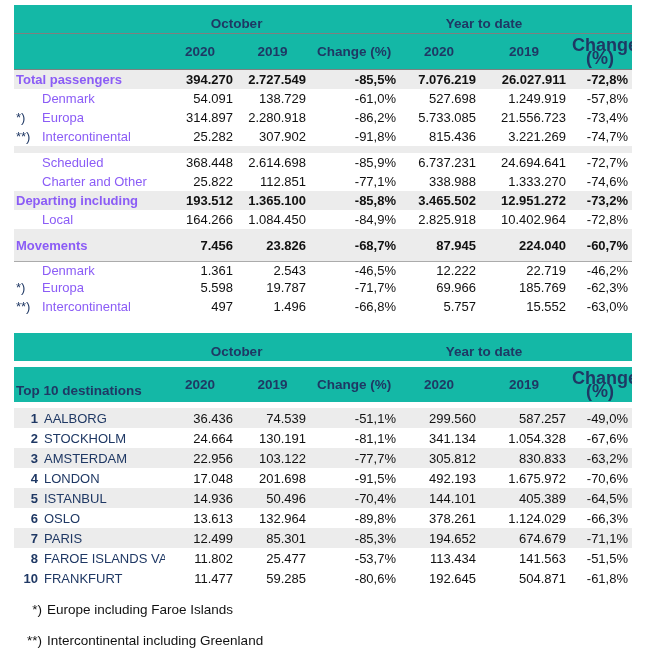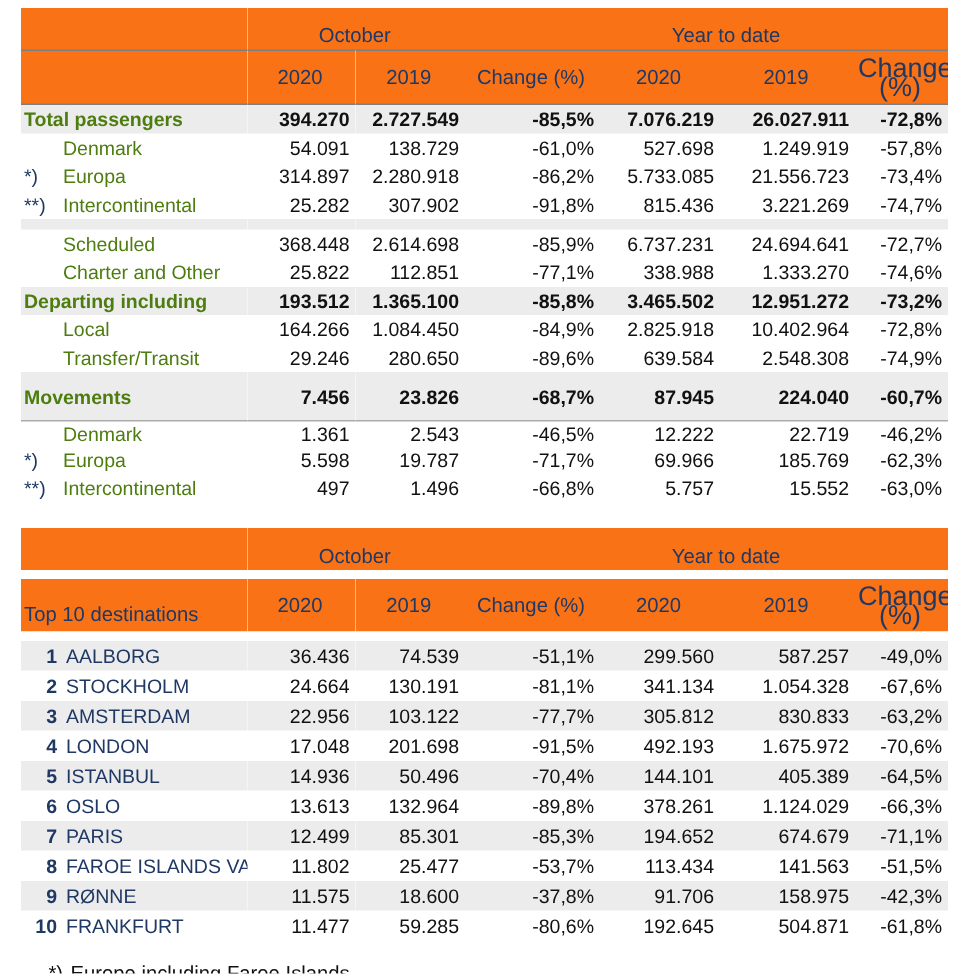--- a/index.html
+++ b/index.html
@@ -13,32 +13,32 @@
   table.stats {
     border-collapse:collapse; table-layout:fixed; width:618px;
     font-size:13px; color:#1F3864;
   }
   table.stats td {
     padding:0 4px 0 2px; height:19px; vertical-align:middle;
     white-space:nowrap; overflow:hidden;
   }
 
   
-  thead td { background:#f97316; color:#1F3864; font-weight:normal; }
+  thead td { background:#14b8a6; color:#1F3864; font-weight:bold; }
   tr.h1 td { height:26px; text-align:center; vertical-align:bottom; padding-bottom:2px; font-size:13.5px; }
   tr.h2 td { height:31px; text-align:center; vertical-align:middle; font-size:13.5px; }
   tr.h2 td.chg2 { font-size:18px; line-height:13px; }
   tr.h2 td.title-cell { text-align:left; vertical-align:bottom; padding-bottom:4px; font-size:13.5px; }
   table.t1 thead td { border-bottom:1px solid #7f7f7f; }
   table.t2 thead td { border-bottom:6px solid #ffffff; }
 
   
   td.num { text-align:right; color:#111111; font-weight:normal; }
   .marker { display:inline-block; width:26px; color:#1F3864; }
-  .rowlabel { color:#4d7c0f; }
+  .rowlabel { color:#8b5cf6; }
 
   tr.total td { background:#ECECEC; font-weight:bold; }
   tr.total .marker { width:0; }
   tr.total-tight td { background:#ECECEC; font-weight:bold; height:32px; border-bottom:1px solid #ababab; }
   tr.total-tight .marker { width:0; }
   tr.sub-tight td { height:16px; }
   table.t1 tr.sep td { height:7px; background:#ECECEC; padding:0; font-size:1px; }
 
   
   table.t2 tbody tr td { height:20px; }
@@ -161,29 +161,20 @@
   </tr>
         <tr class="sub">
     <td class="lblcell"><span class="marker"></span><span class="rowlabel">Local</span></td>
     <td class="num">164.266</td>
     <td class="num">1.084.450</td>
     <td class="num">-84,9%</td>
     <td class="num">2.825.918</td>
     <td class="num">10.402.964</td>
     <td class="num">-72,8%</td>
   </tr>
-        <tr class="sub">
-    <td class="lblcell"><span class="marker"></span><span class="rowlabel">Transfer/Transit</span></td>
-    <td class="num">29.246</td>
-    <td class="num">280.650</td>
-    <td class="num">-89,6%</td>
-    <td class="num">639.584</td>
-    <td class="num">2.548.308</td>
-    <td class="num">-74,9%</td>
-  </tr>
         <tr class="total-tight">
     <td class="lblcell"><span class="marker"></span><span class="rowlabel">Movements</span></td>
     <td class="num">7.456</td>
     <td class="num">23.826</td>
     <td class="num">-68,7%</td>
     <td class="num">87.945</td>
     <td class="num">224.040</td>
     <td class="num">-60,7%</td>
   </tr>
         <tr class="sub-tight">
@@ -310,29 +301,20 @@
   </tr>
         <tr class="even">
     <td class="lblcell"><span class="rank">8</span><span class="dest">FAROE ISLANDS VAGA</span></td>
     <td class="num">11.802</td>
     <td class="num">25.477</td>
     <td class="num">-53,7%</td>
     <td class="num">113.434</td>
     <td class="num">141.563</td>
     <td class="num">-51,5%</td>
   </tr>
-        <tr class="odd">
-    <td class="lblcell"><span class="rank">9</span><span class="dest">RØNNE</span></td>
-    <td class="num">11.575</td>
-    <td class="num">18.600</td>
-    <td class="num">-37,8%</td>
-    <td class="num">91.706</td>
-    <td class="num">158.975</td>
-    <td class="num">-42,3%</td>
-  </tr>
         <tr class="even">
     <td class="lblcell"><span class="rank">10</span><span class="dest">FRANKFURT</span></td>
     <td class="num">11.477</td>
     <td class="num">59.285</td>
     <td class="num">-80,6%</td>
     <td class="num">192.645</td>
     <td class="num">504.871</td>
     <td class="num">-61,8%</td>
   </tr>
       </tbody>

